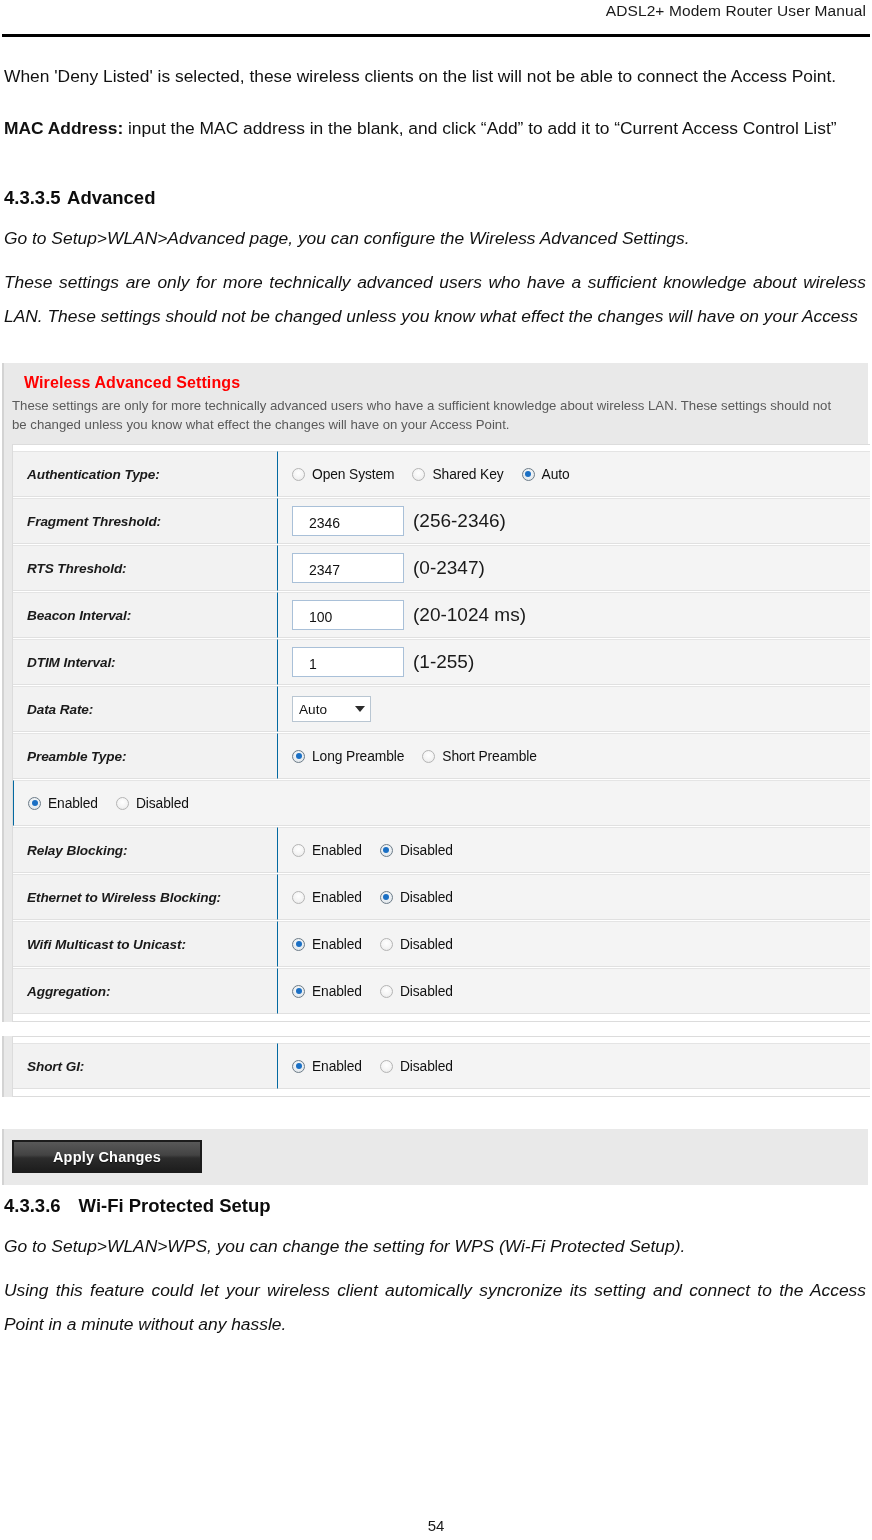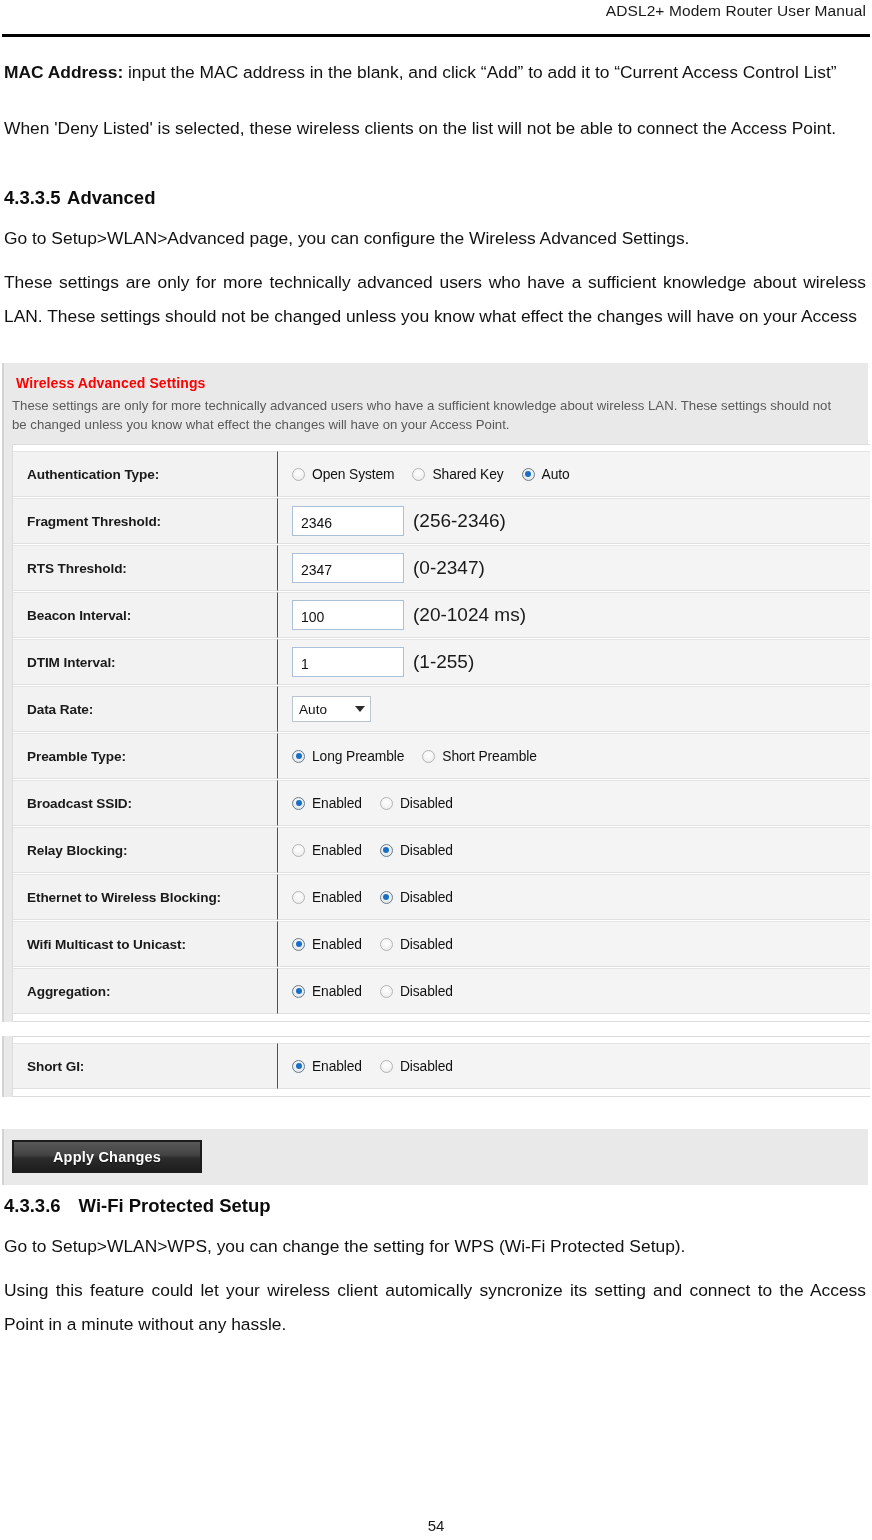--- a/index.html
+++ b/index.html
@@ -43,21 +43,21 @@
   }
   .para {
     font-size: 17.4px;
     line-height: 34px;
     text-align: justify;
     text-justify: inter-word;
     color: #111111;
     margin-top: 18px;
   }
   .para.first { margin-top: 22px; }
-  .para.tight { margin-top: 10px; }
+  .para.tight { margin-top: 10px; font-style: italic; }
   .para b { font-weight: bold; }
 
   .heading {
     font-size: 18.5px;
     font-weight: bold;
     line-height: 26px;
     color: #0d0d0d;
     margin-top: 40px;
     margin-bottom: 6px;
   }
@@ -72,23 +72,23 @@
     background: #ffffff;
   }
   .shot-panel {
     background: #e9e9e9;
     border-left: 2px solid #d3d3d3;
     padding: 6px 0 0 0;
   }
   .shot-title {
     color: #ff0000;
     font-weight: bold;
-    font-size: 14px;
+    font-size: 16px;
     line-height: 24px;
-    padding: 2px 0 1px 12px;
+    padding: 2px 0 1px 20px;
     letter-spacing: .1px;
   }
   .shot-desc {
     color: #5a5a5a;
     font-size: 13.2px;
     line-height: 19px;
     padding: 0 10px 0 8px;
     max-width: 844px;
   }
 
@@ -112,20 +112,21 @@
     background: #f2f2f2;
     border-top: 1px solid #e4e4e4;
     border-bottom: 1px solid #e0e0e0;
     display: flex;
     align-items: center;
     padding-left: 14px;
     font-weight: bold;
     font-size: 13.6px;
     color: #1a1a1a;
     letter-spacing: -.1px;
+    font-style: italic;
   }
   .row .cell-value {
     flex: 1;
     background: #f4f4f4;
     border-top: 1px solid #e4e4e4;
     border-bottom: 1px solid #e0e0e0;
     border-left: 1px solid #0369a1;
     display: flex;
     align-items: center;
     padding-left: 14px;
@@ -170,21 +171,21 @@
 
   
   .txtbox {
     width: 112px;
     height: 30px;
     background: #ffffff;
     border: 1px solid #a9c0d8;
     font-family: "Liberation Sans", sans-serif;
     font-size: 14px;
     color: #111111;
-    padding: 0 8px;
+    padding: 0 16px;
     line-height: 28px;
     display: flex;
     align-items: flex-start;
     padding-top: 2px;
   }
   .hint {
     margin-left: 9px;
     font-size: 19px;
     color: #1a1a1a;
     align-self: flex-end;
@@ -253,23 +254,23 @@
 </head>
 <body>
 
 <div class="page-header">
   <div class="page-header-title">ADSL2+ Modem Router User Manual</div>
 </div>
 <div class="header-rule"></div>
 
 <div class="doc">
 
+  <p class="para first">When 'Deny Listed' is selected, these wireless clients on the list will not be able to connect the Access Point.</p>
+
   <p class="para"><b>MAC Address:</b><span> input the MAC address in the blank, and click “Add” to add it to “Current Access Control List”</span></p>
-
-  <p class="para first">When 'Deny Listed' is selected, these wireless clients on the list will not be able to connect the Access Point.</p>
 
   <h2 class="heading"><span class="num">4.3.3.5</span> <span>Advanced</span></h2>
 
   <p class="para tight">Go to Setup&gt;WLAN&gt;Advanced page, you can configure the Wireless Advanced Settings.</p>
 
   <p class="para tight">These settings are only for more technically advanced users who have a sufficient knowledge about wireless LAN. These settings should not be changed unless you know what effect the changes will have on your Access</p>
 
 </div>
 
 <div class="shot">
@@ -356,21 +357,20 @@
             <span class="lbl">Long Preamble</span>
           </label>
           <label class="radio-opt">
             <span class="radio"></span>
             <span class="lbl">Short Preamble</span>
           </label>
         </div>
       </div>
 
       <div class="row">
-        <div class="cell-label">Broadcast SSID:</div>
         <div class="cell-value">
           <label class="radio-opt">
             <span class="radio checked"></span>
             <span class="lbl">Enabled</span>
           </label>
           <label class="radio-opt">
             <span class="radio"></span>
             <span class="lbl">Disabled</span>
           </label>
         </div>

